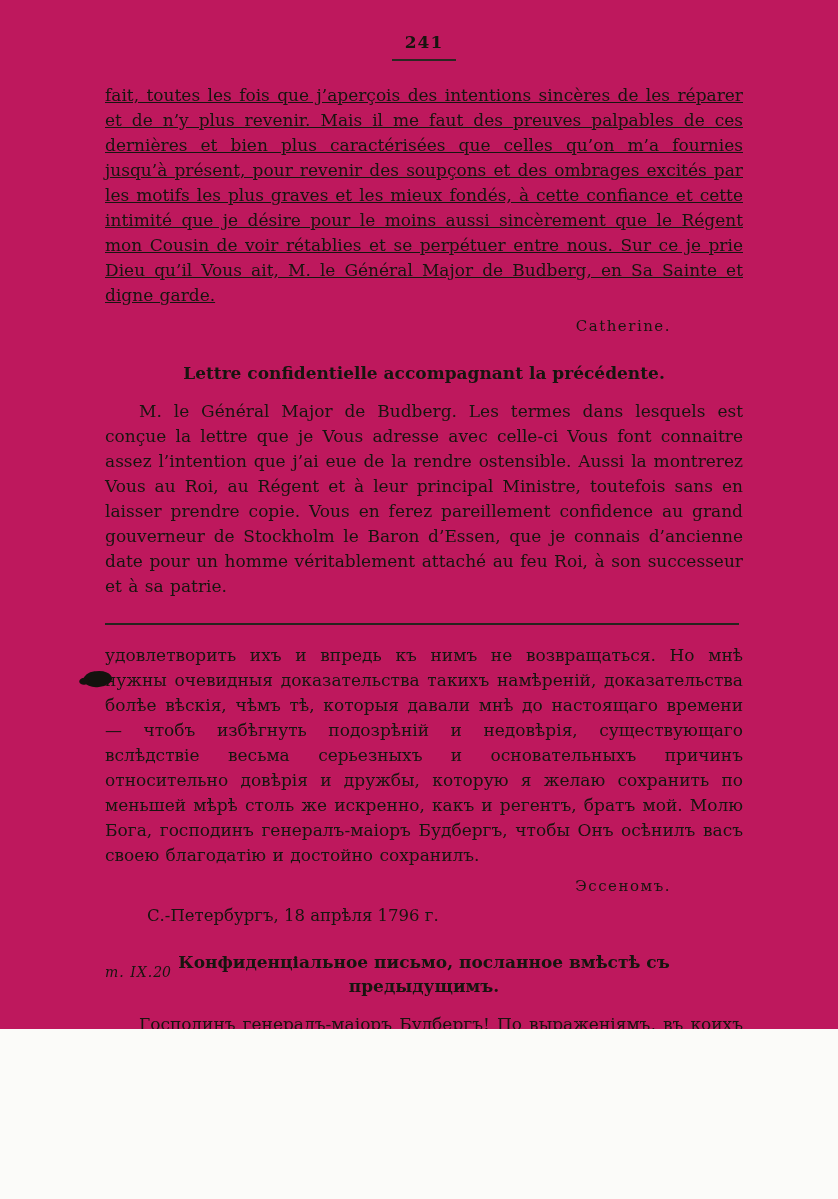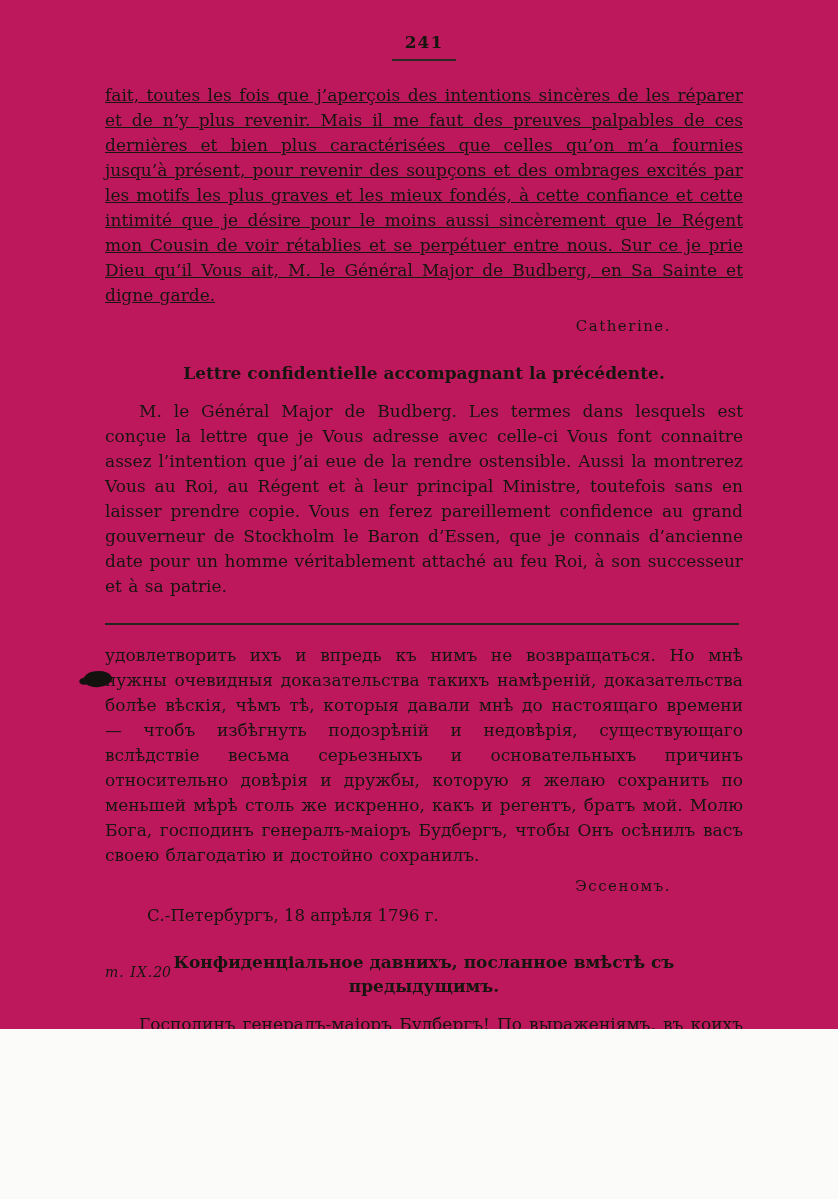--- a/index.html
+++ b/index.html
@@ -158,21 +158,21 @@
 
     <hr class="separator">
 
     <section>
       <p class="para">удовлетворить ихъ и впредь къ нимъ не возвращаться. Но мнѣ нужны очевидныя доказательства такихъ намѣреній, доказательства болѣе вѣскія, чѣмъ тѣ, которыя давали мнѣ до настоящаго времени — чтобъ избѣгнуть подозрѣній и недовѣрія, существующаго вслѣдствіе весьма серьезныхъ и основательныхъ причинъ относительно довѣрія и дружбы, которую я желаю сохранить по меньшей мѣрѣ столь же искренно, какъ и регентъ, братъ мой. Молю Бога, господинъ генералъ-маіоръ Будбергъ, чтобы Онъ осѣнилъ васъ своею благодатію и достойно сохранилъ.</p>
 
       <div class="signature">Эссеномъ.</div>
 
       <div class="dateline">С.-Петербургъ, 18 апрѣля 1796 г.</div>
 
-      <h2 class="section-heading">Конфиденціальное давнихъ, посланное вмѣстѣ съ предыдущимъ.</h2>
+      <h2 class="section-heading">Конфиденціальное письмо, посланное вмѣстѣ съ предыдущимъ.</h2>
 
       <p class="para indent">Господинъ генералъ-маіоръ Будбергъ! По выраженіямъ, въ коихъ составлено письмо, которое я посылаю Вамъ вмѣстѣ съ настоящимъ, Вы вполнѣ поймете, что я имѣла намѣреніе сдѣлать его извѣстнымъ. И такъ Вы покажете его королю, регенту и его главному министру, не давая однако же брать съ него копіи. Равнымъ образомъ Вы будете имѣть объ этомъ объясненіе съ главнымъ губернаторомъ Стокгольма, барономъ Эссеномъ, котораго я знаю съ давнихъ поръ за человѣка истинно преданнаго покойному королю, его наслѣднику и своему отечеству. Но какъ это письмо необходимо вызоветъ объясненія, коихъ будутъ у васъ про-</p>
     </section>
   </div>
 
   <div class="footer">
     <span class="volume-label">т. IX.</span>
     <span>20</span>
   </div>
 

